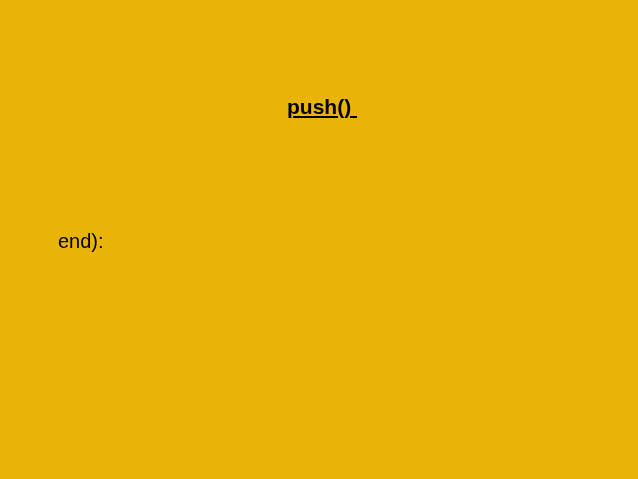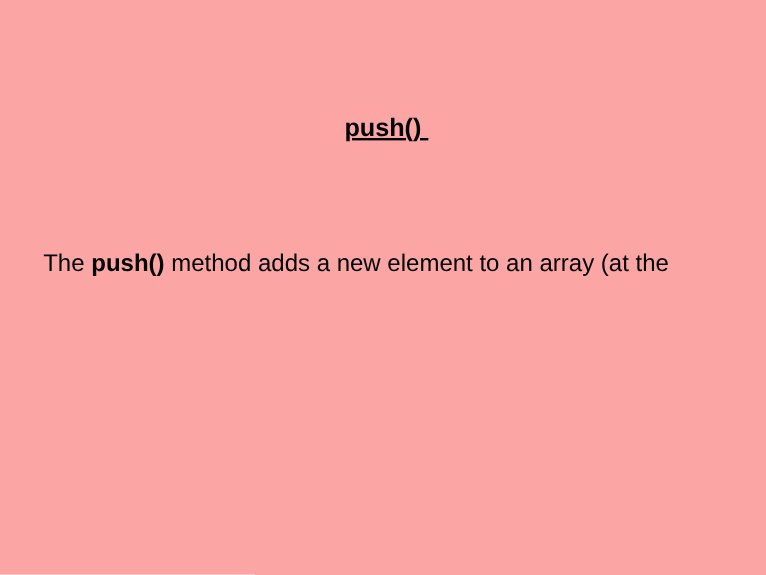--- a/index.html
+++ b/index.html
@@ -4,21 +4,21 @@
 <style>
   html, body {
     margin: 0;
     padding: 0;
     background: #ffffff;
   }
   .slide {
     position: relative;
     width: 638px;
     height: 479px;
-    background: #fca5a5;
+    background: #eab308;
     color: #000000;
     font-family: "Liberation Sans", sans-serif;
     font-size: 20px;
     line-height: 27px;
     box-sizing: border-box;
     padding: 12px 30px 0 36px;
     overflow: hidden;
     white-space: pre;
   }
   .title-line {
@@ -32,22 +32,22 @@
   .hang { padding-left: 22px; }
   .line { min-height: 27px; }
 </style>
 </head>
 <body>
 
 <div class="slide">
 
   <div class="title-line"><span class="u">push() </span></div>
 
-  <div class="line desc"><span>The </span><span class="b">push()</span><span> method adds a new element to an array (at the</span></div>
 
+  <div class="line hang">end):</div>
 
 
   
 
   
 
   
 
   
 

